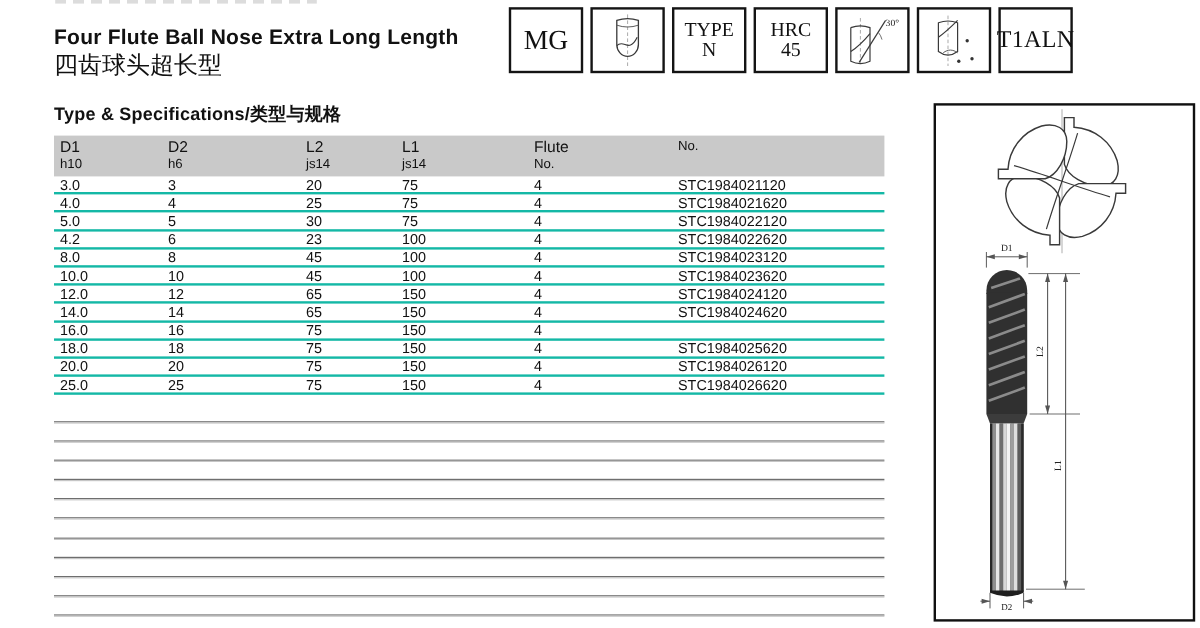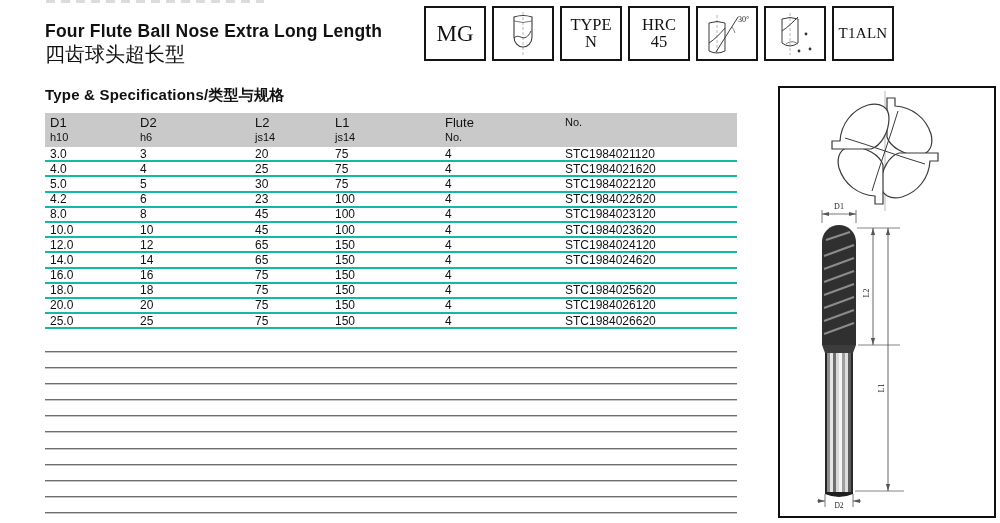--- a/index.html
+++ b/index.html
@@ -14,21 +14,21 @@
   .title-en{position:absolute;left:45px;top:21px;font-size:17.5px;font-weight:bold;letter-spacing:.2px;}
   .title-zh{position:absolute;left:45px;top:41px;font-size:20px;font-weight:normal;}
   .section-heading{position:absolute;left:45px;top:86px;font-size:15px;font-weight:bold;letter-spacing:.2px;}
 
   
   .badges{position:absolute;left:398px;top:6px;display:flex;gap:6px;margin-left:26px;}
   .badge{width:58px;height:51px;border:2px solid #141414;background:#fff;
     display:flex;flex-direction:column;align-items:center;justify-content:center;
     font-family:"Liberation Serif","DejaVu Serif",serif;color:#111;line-height:1.02;text-align:center;}
   .badge-one{font-size:23px;}
-  .badge-one-sm{font-size:15px;letter-spacing:.3px;}
+  .badge-one-sm{font-size:20px;letter-spacing:.3px;}
   .badge-line{font-size:16.5px;display:block;}
   .badge svg{display:block;}
 
   
   .spec-table{position:absolute;left:45px;top:113px;width:692px;}
   .thead{display:flex;background:#c9c9c9;height:34px;}
   .th{box-sizing:border-box;padding:2px 0 0 5px;}
   .th-label{font-size:13px;}
   .th-sub{font-size:11px;margin-top:1px;}
   .tr{display:flex;height:15.2px;box-sizing:border-box;border-bottom:2px solid #14b8a6;align-items:center;}

